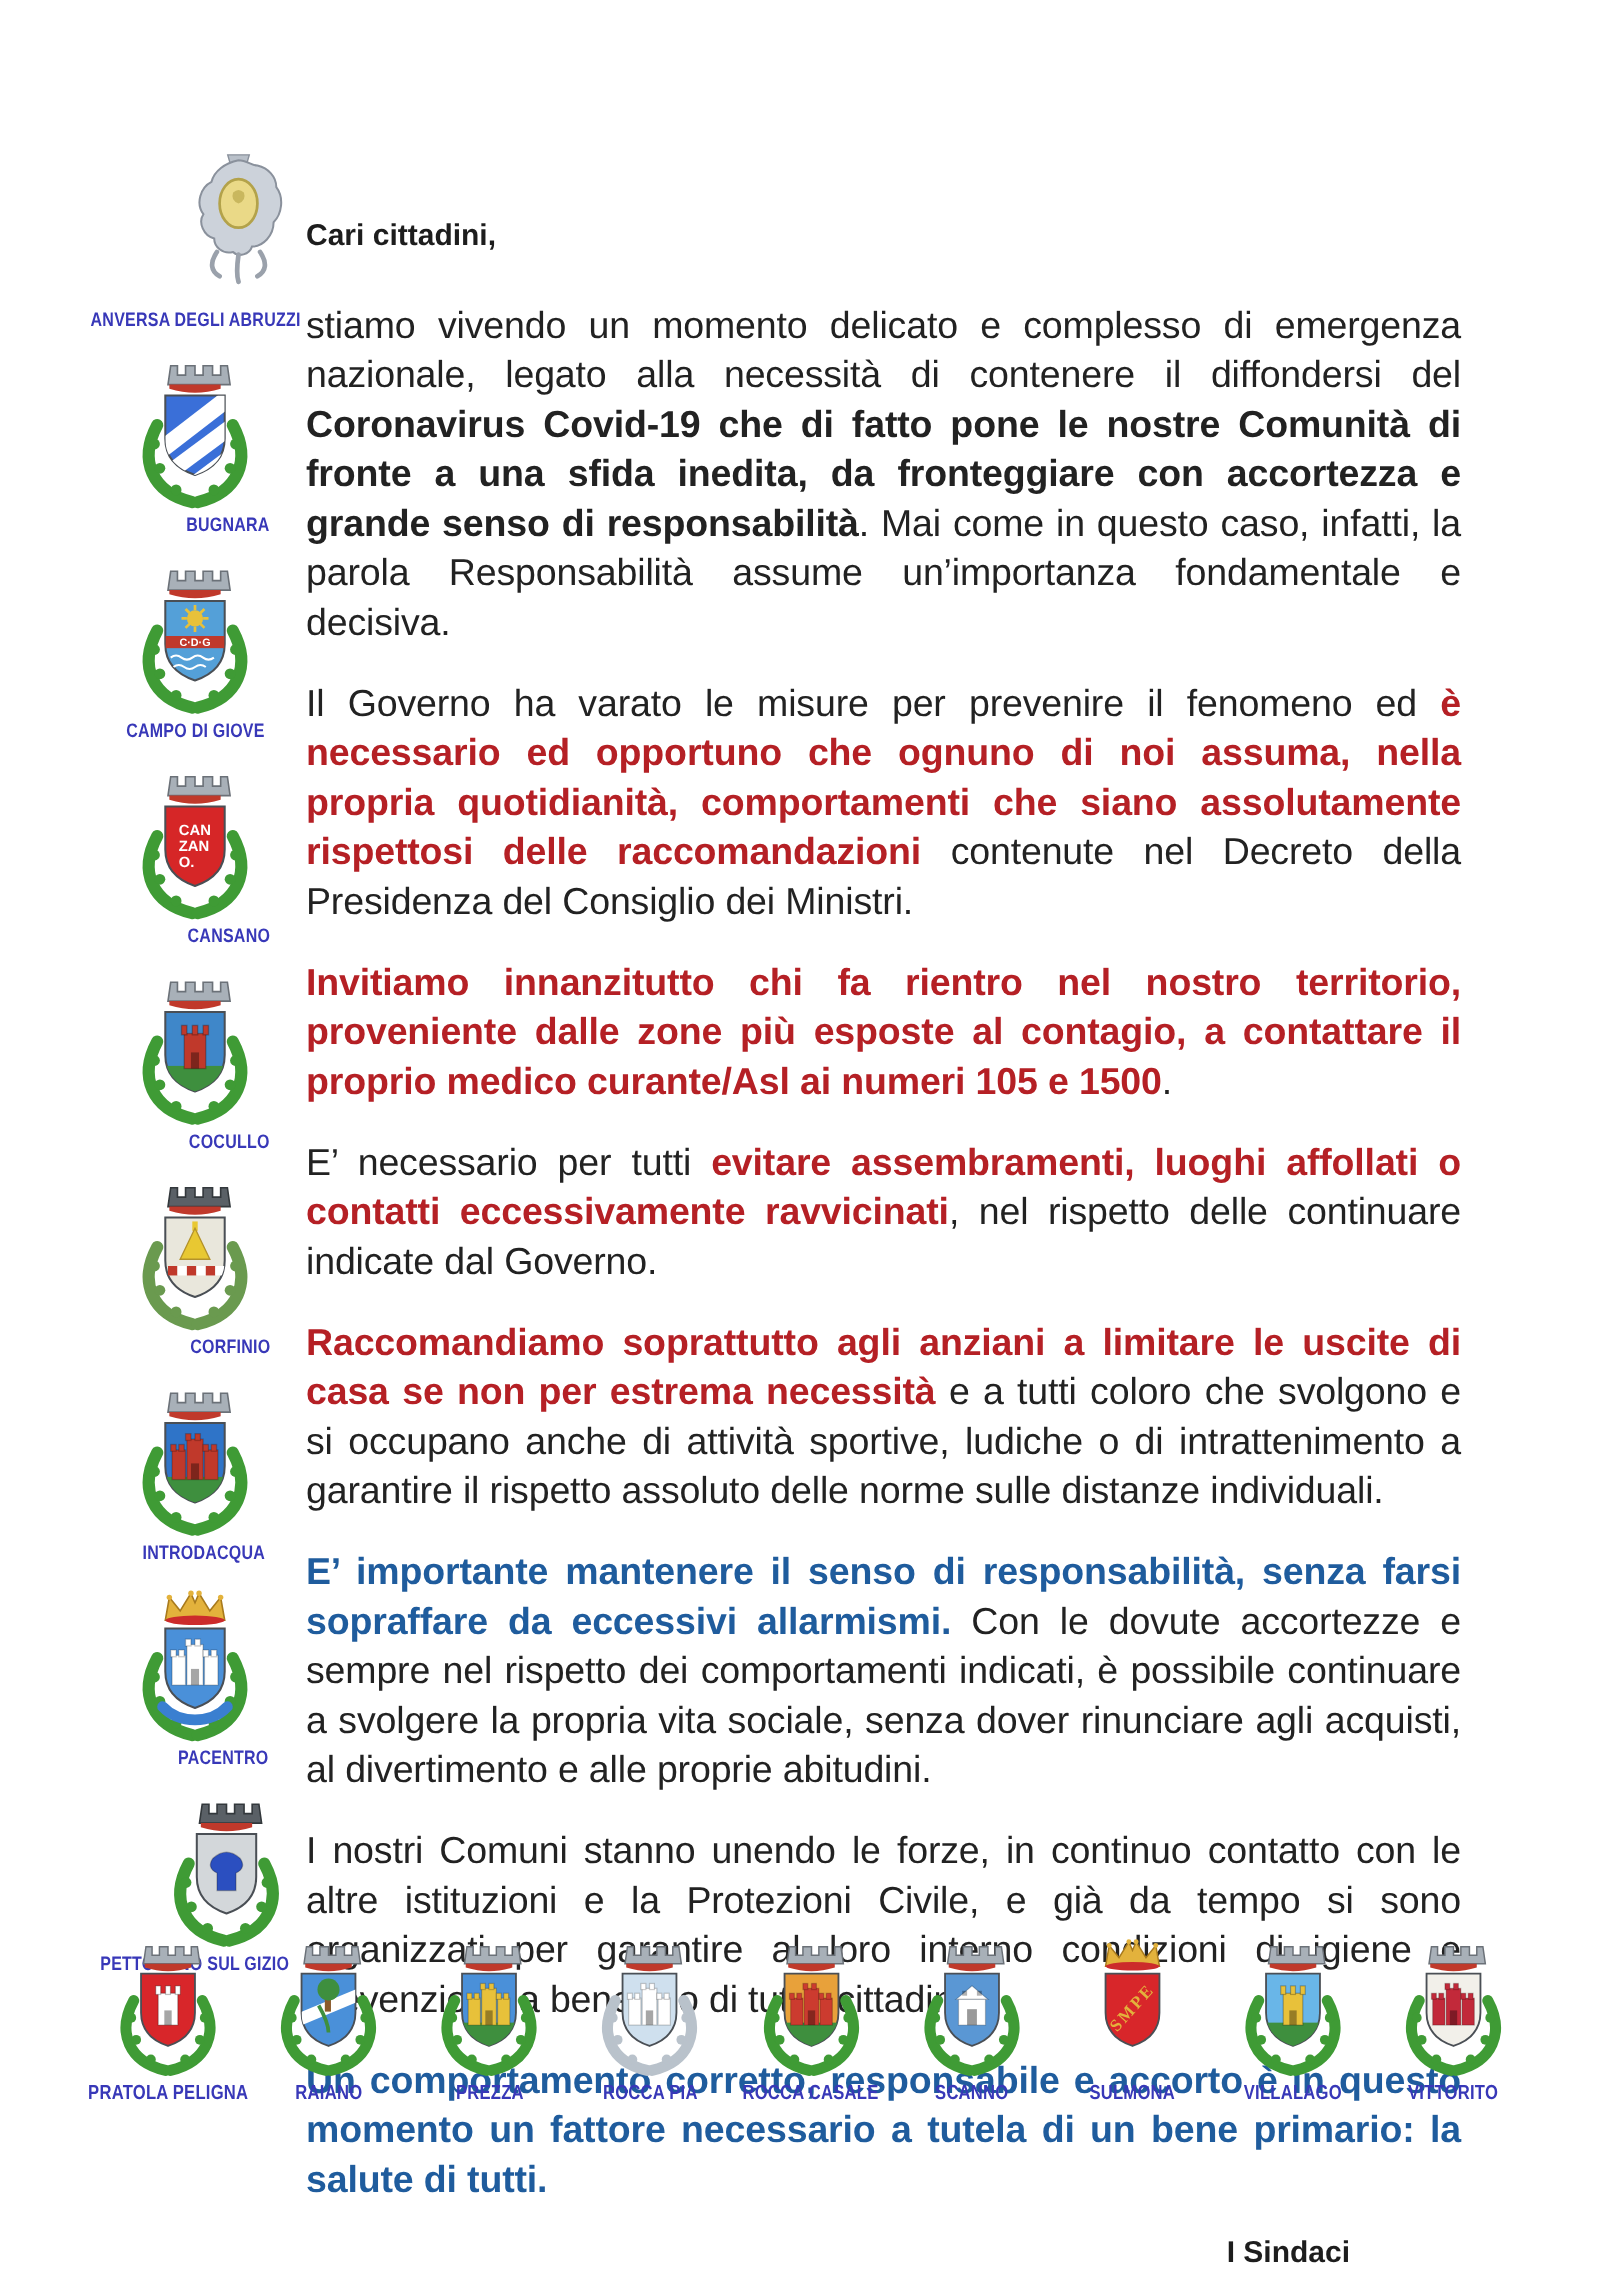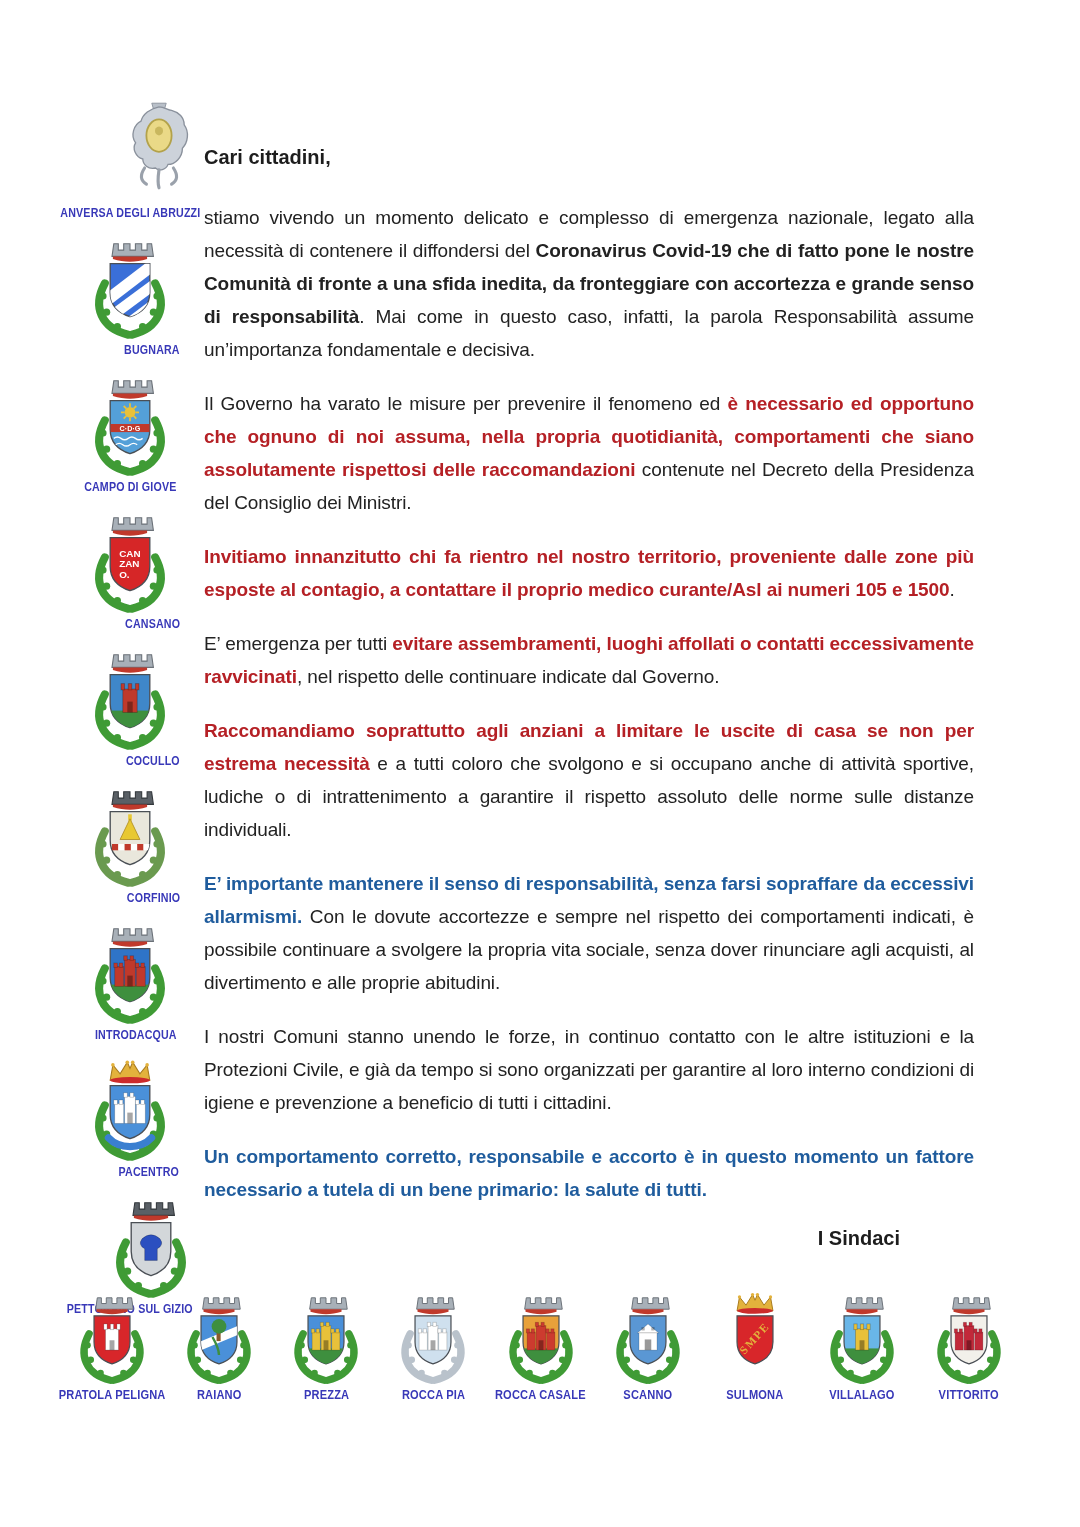--- a/index.html
+++ b/index.html
@@ -37,21 +37,21 @@
     position:absolute;left:204px;top:96px;width:770px;margin-top:44px;
   }
   .salutation{
     font-weight:bold;
     font-size:20px;
     color:#1d1d1d;
     margin:6px 0 32px 0;
   }
   .letter p.par{
     margin:0 0 21px 0;
-    font-size:19px;
+    font-size:25px;
     line-height:33px;
     text-align:justify;
     color:#222222;
     letter-spacing:-0.1px;
   }
   .seg-bold{font-weight:bold;}
   .seg-bold-red{font-weight:bold;}
   .seg-bold-blue{font-weight:bold;}
   .signature{
     font-weight:bold;
@@ -330,21 +330,21 @@
         <span class="muni-label" style="color: rgb(56, 56, 184);">PETTORANO SUL GIZIO</span>
       </div>
     </div>
 
   <div class="letter">
     <div class="salutation">Cari cittadini,</div>
     <div id="paragraphs">
         <p class="par"><span class="seg-normal" style="color: rgb(34, 34, 34);">stiamo vivendo un momento delicato e complesso di emergenza nazionale, legato alla necessità di contenere il diffondersi del </span><span class="seg-bold" style="color: rgb(34, 34, 34); font-weight: bold;">Coronavirus Covid-19 che di fatto pone le nostre Comunità di fronte a una sfida inedita, da fronteggiare con  accortezza e grande senso di responsabilità</span><span class="seg-normal" style="color: rgb(34, 34, 34);">. Mai come in questo caso, infatti, la parola Responsabilità  assume un’importanza fondamentale e decisiva.</span></p>
         <p class="par"><span class="seg-normal" style="color: rgb(34, 34, 34);">Il Governo ha varato le misure per prevenire il fenomeno ed </span><span class="seg-bold-red" style="color: rgb(181, 32, 37); font-weight: bold;">è necessario ed opportuno che ognuno di noi assuma, nella propria quotidianità, comportamenti che siano assolutamente rispettosi delle raccomandazioni</span><span class="seg-normal" style="color: rgb(34, 34, 34);"> contenute nel Decreto della Presidenza del Consiglio dei Ministri.</span></p>
         <p class="par"><span class="seg-bold-red" style="color: rgb(181, 32, 37); font-weight: bold;">Invitiamo innanzitutto chi fa rientro nel nostro territorio, proveniente dalle zone più esposte al contagio, a contattare il proprio medico curante/Asl ai numeri 105 e 1500</span><span class="seg-normal" style="color: rgb(34, 34, 34);">.</span></p>
-        <p class="par"><span class="seg-normal" style="color: rgb(34, 34, 34);">E’ emergenza per tutti </span><span class="seg-bold-red" style="color: rgb(181, 32, 37); font-weight: bold;">evitare assembramenti, luoghi affollati o contatti eccessivamente ravvicinati</span><span class="seg-normal" style="color: rgb(34, 34, 34);">, nel rispetto delle continuare indicate dal Governo.</span></p>
+        <p class="par"><span class="seg-normal" style="color: rgb(34, 34, 34);">E’ necessario per tutti </span><span class="seg-bold-red" style="color: rgb(181, 32, 37); font-weight: bold;">evitare assembramenti, luoghi affollati o contatti eccessivamente ravvicinati</span><span class="seg-normal" style="color: rgb(34, 34, 34);">, nel rispetto delle continuare indicate dal Governo.</span></p>
         <p class="par"><span class="seg-bold-red" style="color: rgb(181, 32, 37); font-weight: bold;">Raccomandiamo soprattutto agli anziani a limitare le uscite di casa se non per estrema necessità</span><span class="seg-normal" style="color: rgb(34, 34, 34);"> e a tutti coloro che svolgono e si occupano anche di attività sportive, ludiche o di intrattenimento a garantire il rispetto assoluto delle norme sulle distanze individuali.</span></p>
         <p class="par"><span class="seg-bold-blue" style="color: rgb(31, 92, 157); font-weight: bold;">E’ importante mantenere il senso di responsabilità, senza farsi sopraffare da eccessivi allarmismi.</span><span class="seg-normal" style="color: rgb(34, 34, 34);"> Con le dovute accortezze e sempre nel rispetto dei comportamenti  indicati, è possibile continuare a svolgere la propria vita sociale, senza dover rinunciare agli acquisti, al divertimento e alle proprie abitudini.</span></p>
         <p class="par"><span class="seg-normal" style="color: rgb(34, 34, 34);">I nostri Comuni stanno unendo le forze, in continuo contatto con le altre istituzioni e la Protezioni Civile, e già da tempo si sono organizzati per garantire al loro interno condizioni di igiene e prevenzione a beneficio di tutti i cittadini.</span></p>
         <p class="par"><span class="seg-bold-blue" style="color: rgb(31, 92, 157); font-weight: bold;">Un comportamento corretto, responsabile e accorto è in questo momento un fattore necessario a tutela di un bene primario: la salute di tutti.</span></p>
       </div>
     <div class="signature">I Sindaci</div>
   </div>
 
   <div class="bottom-row" id="bottom-row">
       <div class="bottom-item">

